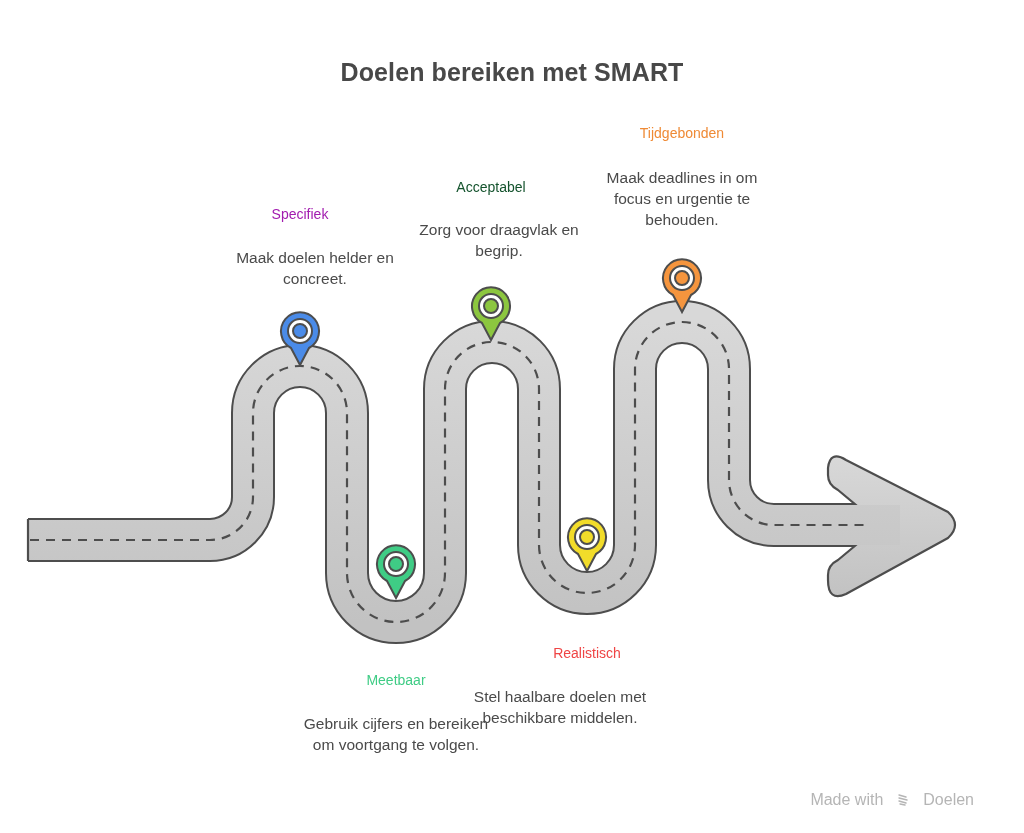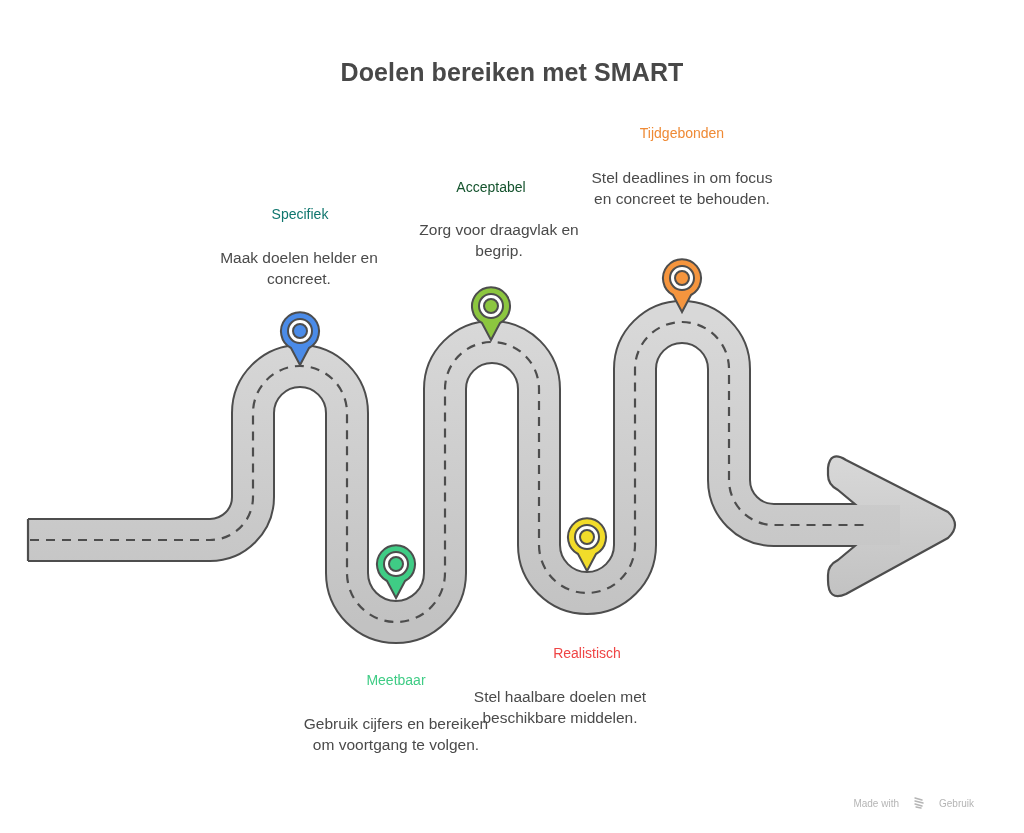--- a/index.html
+++ b/index.html
@@ -4,21 +4,21 @@
 <style>
   html, body { margin: 0; padding: 0; background: #ffffff; }
   body { width: 1024px; height: 833px; position: relative; overflow: hidden;
          font-family: "Liberation Sans", "DejaVu Sans", sans-serif; }
   .title { position: absolute; left: 0; width: 1024px; top: 58px; text-align: center;
            font-size: 25px; font-weight: bold; color: #484848; letter-spacing: 0.1px; }
   .step-title { position: absolute; text-align: center; font-size: 14px; width: 220px; }
   .step-desc { position: absolute; text-align: center; font-size: 15.5px; color: #4a4a4a;
                line-height: 21px; width: 190px; }
   svg.road { position: absolute; left: 0; top: 0; }
-  .footer { position: absolute; right: 50px; bottom: 24px; font-size: 10px; color: #b5b5b5;
+  .footer { position: absolute; right: 50px; bottom: 24px; font-size: 16px; color: #b5b5b5;
             display: flex; align-items: center; gap: 14px; }
 </style>
 </head>
 <body>
 
 <div class="title">Doelen bereiken met SMART</div>
 
 <svg class="road" width="1024" height="833" viewBox="0 0 1024 833">
   <defs>
     <linearGradient id="roadGrad" x1="0" y1="0" x2="0" y2="1">
@@ -60,34 +60,34 @@
     <circle cx="0" cy="-4" r="12" fill="#ffffff" stroke="#4d4d4d" stroke-width="2"></circle>
     <circle cx="0" cy="-4" r="7" fill="#f2dc2a" stroke="#4d4d4d" stroke-width="2"></circle>
   </g>
   <g transform="translate(682,282)">
     <path d="M 0 30 L -9 13 A 19 19 0 1 1 9 13 Z" fill="#f5953e" stroke="#4d4d4d" stroke-width="2"></path>
     <circle cx="0" cy="-4" r="12" fill="#ffffff" stroke="#4d4d4d" stroke-width="2"></circle>
     <circle cx="0" cy="-4" r="7" fill="#f5953e" stroke="#4d4d4d" stroke-width="2"></circle>
   </g>
 </svg>
 
-<div class="step-title" style="left:190px; top:206px; color:#0f766e;">Specifiek</div>
-<div class="step-desc" style="left:204px; top:247px;">Maak doelen helder en concreet.</div>
+<div class="step-title" style="left:190px; top:206px; color:#a21caf;">Specifiek</div>
+<div class="step-desc" style="left:220px; top:247px;">Maak doelen helder en concreet.</div>
 
 <div class="step-title" style="left:286px; top:672px; color:#3fcc85;">Meetbaar</div>
 <div class="step-desc" style="left:301px; top:713px; width:190px;">Gebruik cijfers en bereiken om voortgang te volgen.</div>
 
 <div class="step-title" style="left:381px; top:179px; color:#14532d;">Acceptabel</div>
 <div class="step-desc" style="left:404px; top:219px; width:190px;">Zorg voor draagvlak en begrip.</div>
 
 <div class="step-title" style="left:477px; top:645px; color:#ef4444;">Realistisch</div>
 <div class="step-desc" style="left:460px; top:686px; width:200px;">Stel haalbare doelen met beschikbare middelen.</div>
 
 <div class="step-title" style="left:572px; top:125px; color:#ef8a35;">Tijdgebonden</div>
-<div class="step-desc" style="left:587px; top:167px; width:190px;">Stel deadlines in om focus en concreet te behouden.</div>
+<div class="step-desc" style="left:587px; top:167px; width:190px;">Maak deadlines in om focus en urgentie te behouden.</div>
 
 <div class="footer">
   <span>Made with</span>
   <svg width="12" height="12" viewBox="0 0 12 12">
     <path d="M2 1 L9 3 M2 4 L10 6 M2 7 L9 9 M3 10 L8 11" stroke="#b5b5b5" stroke-width="1.4" fill="none" stroke-linecap="round"></path>
   </svg>
-  <span>Gebruik</span>
+  <span>Doelen</span>
 </div>
 
 </body></html>

